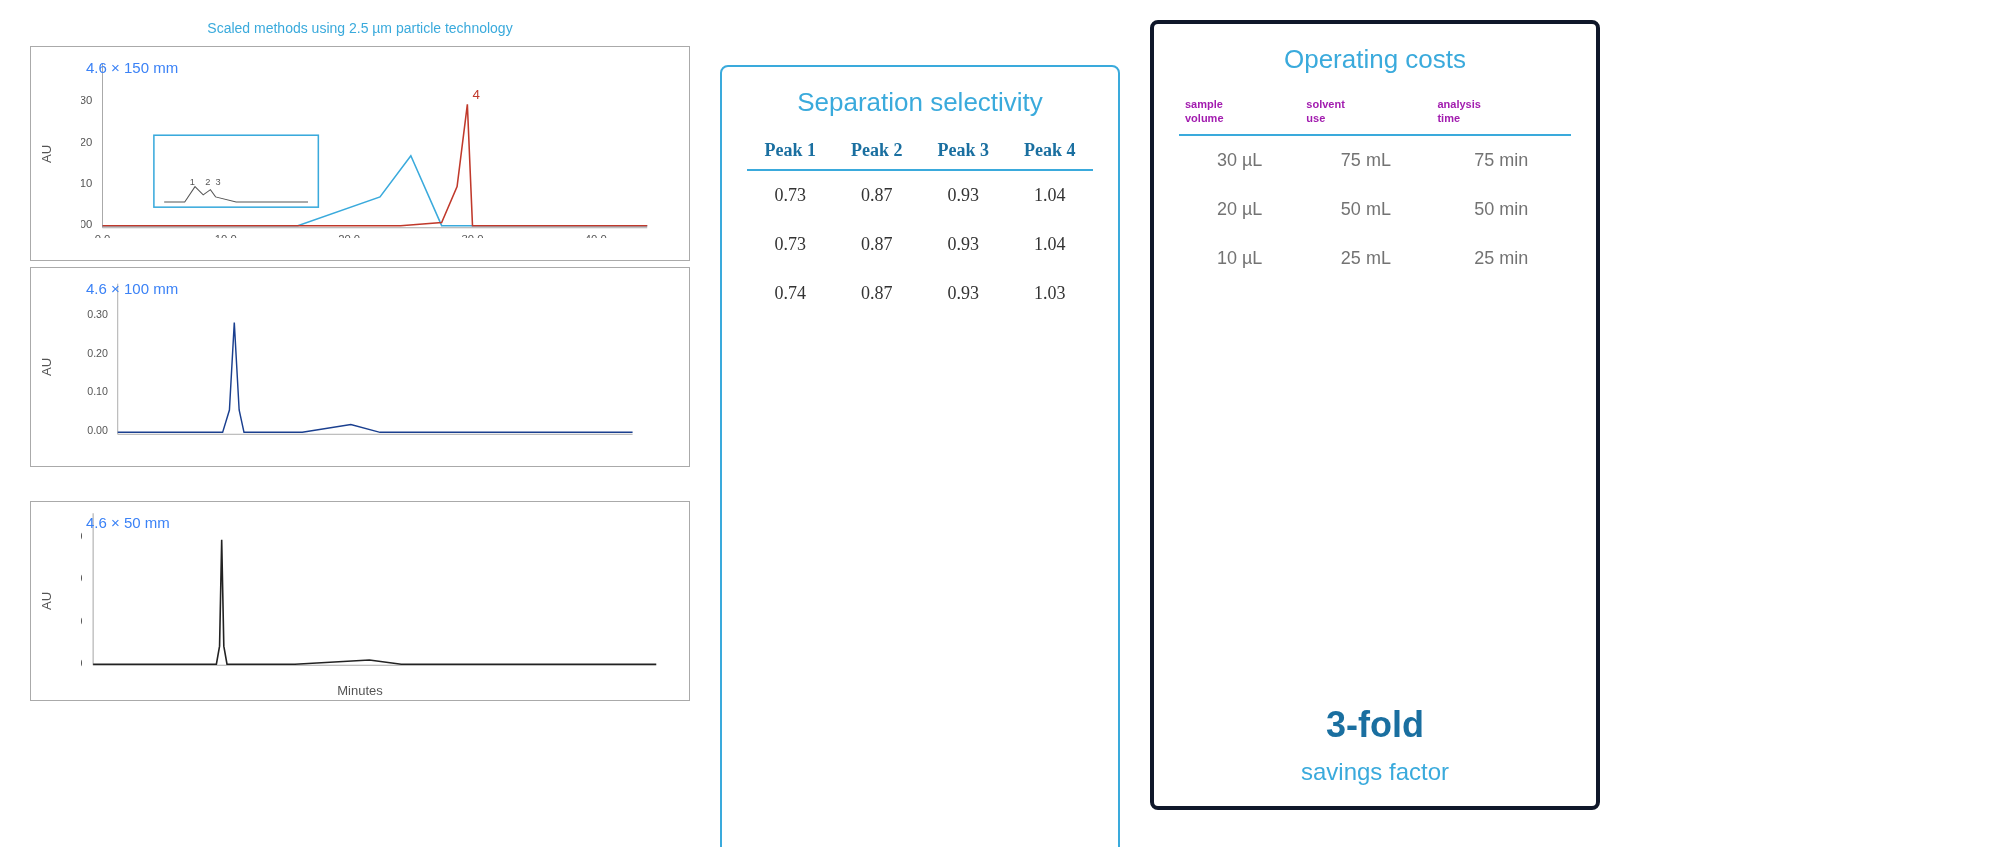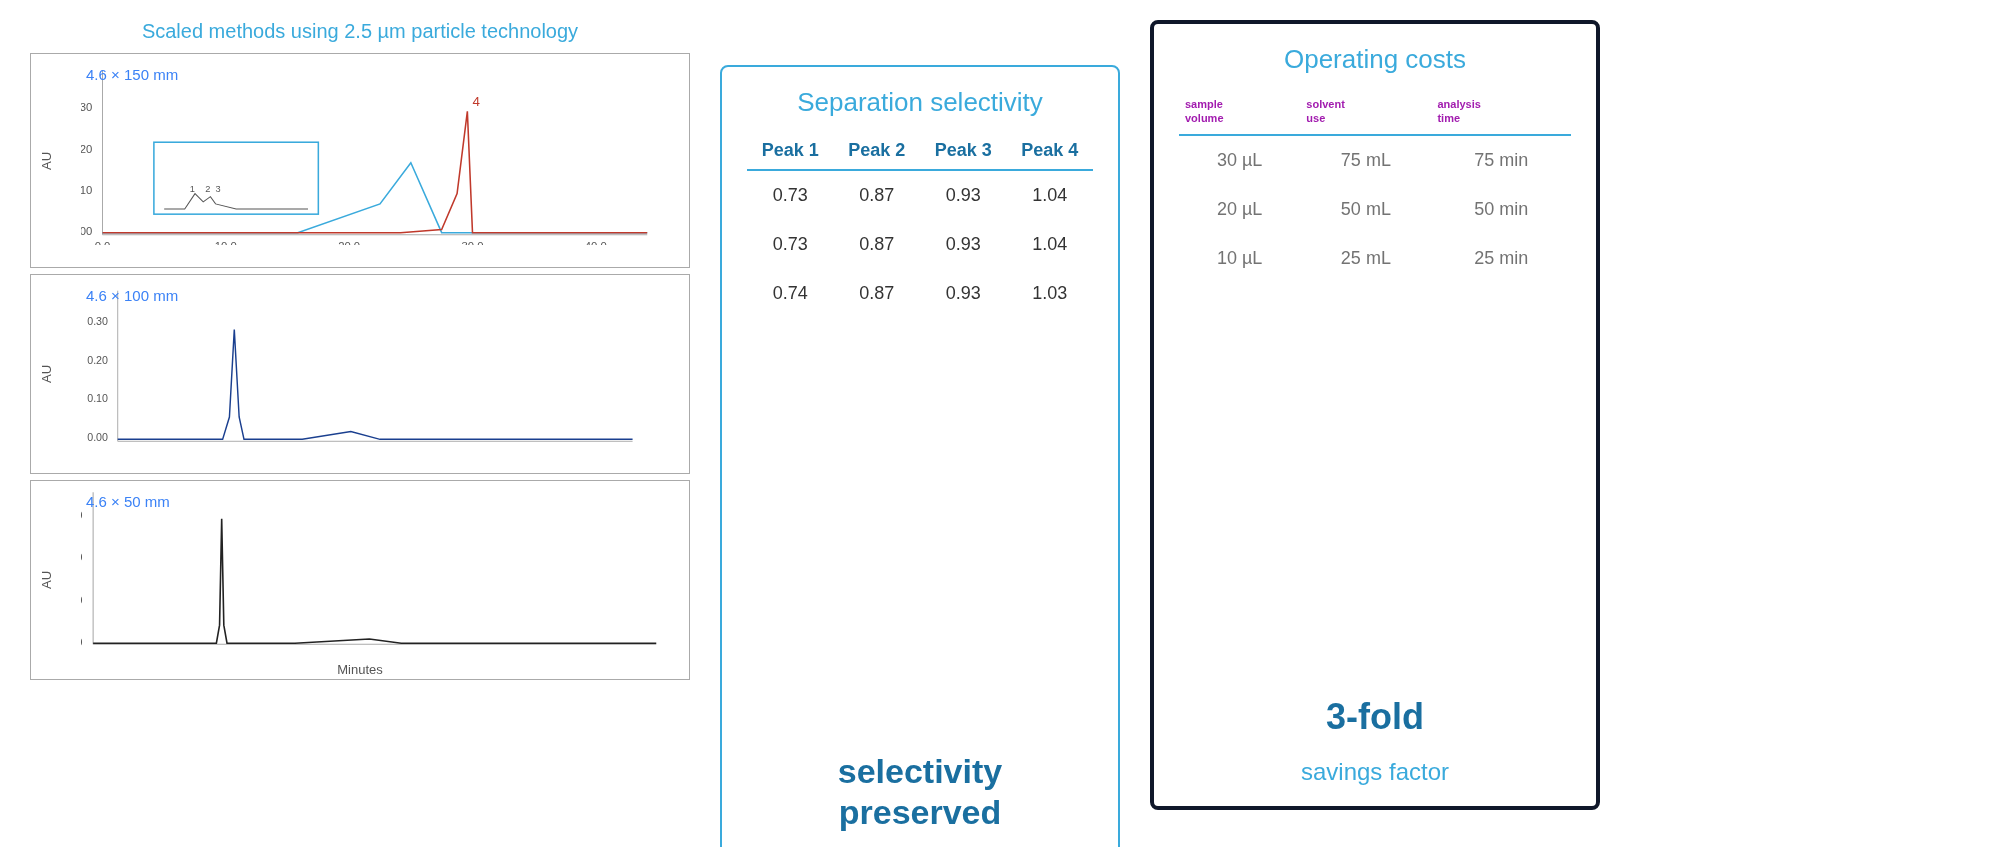--- a/index.html
+++ b/index.html
@@ -18,21 +18,21 @@
 
     
     .left-panel {
       display: flex;
       flex-direction: column;
       width: 660px;
       flex-shrink: 0;
     }
     .left-panel-title {
       color: #3aaadc;
-      font-size: 20px;
+      font-size: 14px;
       text-align: center;
       margin-bottom: 10px;
       font-weight: normal;
     }
     .chart-container {
       border: 1.5px solid #aaa;
       background: #fff;
       position: relative;
       margin-bottom: 6px;
       height: 215px;
@@ -88,20 +88,21 @@
       color: #3aaadc;
       font-size: 26px;
       font-weight: normal;
       text-align: center;
       margin-bottom: 18px;
     }
     .sep-table {
       width: 100%;
       border-collapse: collapse;
       margin-bottom: 20px;
+      font-family: Liberation Serif, serif;
     }
     .sep-table th {
       color: #1a6fa0;
       font-size: 18px;
       font-weight: bold;
       text-align: center;
       padding: 4px 6px 8px 6px;
       border-bottom: 2px solid #3aaadc;
     }
     .sep-table td {
@@ -157,21 +158,21 @@
       font-size: 36px;
       font-weight: bold;
       text-align: center;
       margin-top: auto;
       padding-top: 10px;
     }
     .savings-sub {
       color: #3aaadc;
       font-size: 24px;
       text-align: right;
-      margin-top: 20px;
+      margin-top: 12px;
     }
   </style>
 </head>
 <body>
 
 <div class="left-panel">
   <div class="left-panel-title">Scaled methods using 2.5 µm particle technology</div>
 
   <div class="chart-container" style="height:215px;">
     <div class="chart-label">4.6 × 150 mm</div>
@@ -215,21 +216,21 @@
       <text x="0" y="125" font-size="11" fill="#555" text-anchor="end">0.10</text>
       <text x="0" y="85" font-size="11" fill="#555" text-anchor="end">0.20</text>
       <text x="0" y="45" font-size="11" fill="#555" text-anchor="end">0.30</text>
       <line x1="10" y1="165" x2="540" y2="165" stroke="#aaa" stroke-width="1"></line>
       <line x1="10" y1="10" x2="10" y2="165" stroke="#aaa" stroke-width="1"></line>
 
       <polyline points="10,163 100,163 118,163 125,140 130,50 135,140 140,163 200,163 250,155 280,163 540,163" stroke="#1a3f8f" stroke-width="1.5" fill="none"></polyline>
     </svg>
   </div>
 
-  <div class="chart-container" style="height:200px; margin-bottom:0;">
+  <div class="chart-container" style="height:200px; margin-bottom:0;margin-top:28px;">
     <div class="chart-label">4.6 × 50 mm</div>
     <div class="y-axis-label">AU</div>
     <div class="x-axis-label">Minutes</div>
     <svg class="chart-svg" viewBox="0 0 560 160" xmlns="http://www.w3.org/2000/svg">
       <text x="0" y="150" font-size="11" fill="#555" text-anchor="end">0.00</text>
       <text x="0" y="110" font-size="11" fill="#555" text-anchor="end">0.10</text>
       <text x="0" y="70" font-size="11" fill="#555" text-anchor="end">0.20</text>
       <text x="0" y="30" font-size="11" fill="#555" text-anchor="end">0.30</text>
       <text x="10" y="168" font-size="11" fill="#555" text-anchor="middle">0.0</text>
       <text x="130" y="168" font-size="11" fill="#555" text-anchor="middle">10.0</text>
@@ -269,24 +270,20 @@
         <td>1.04</td>
       </tr>
       <tr>
         <td>0.74</td>
         <td>0.87</td>
         <td>0.93</td>
         <td>1.03</td>
       </tr>
     </tbody>
   </table>
-  <div class="bottom-text">
-    <span style="white-space:pre-line;">selectivity
-preserved</span>
-  </div>
 </div>
 
 <div class="right-panel">
   <div class="panel-title">Operating costs</div>
   <table class="op-table">
     <thead>
       <tr>
         <th style="white-space:pre-line;">sample
 volume</th>
         <th style="white-space:pre-line;">solvent

